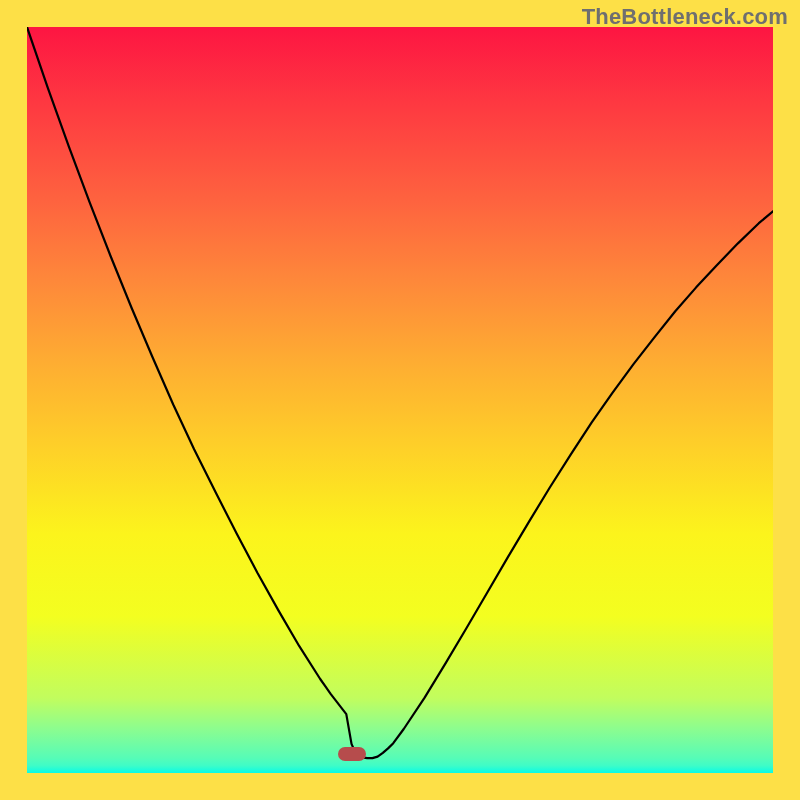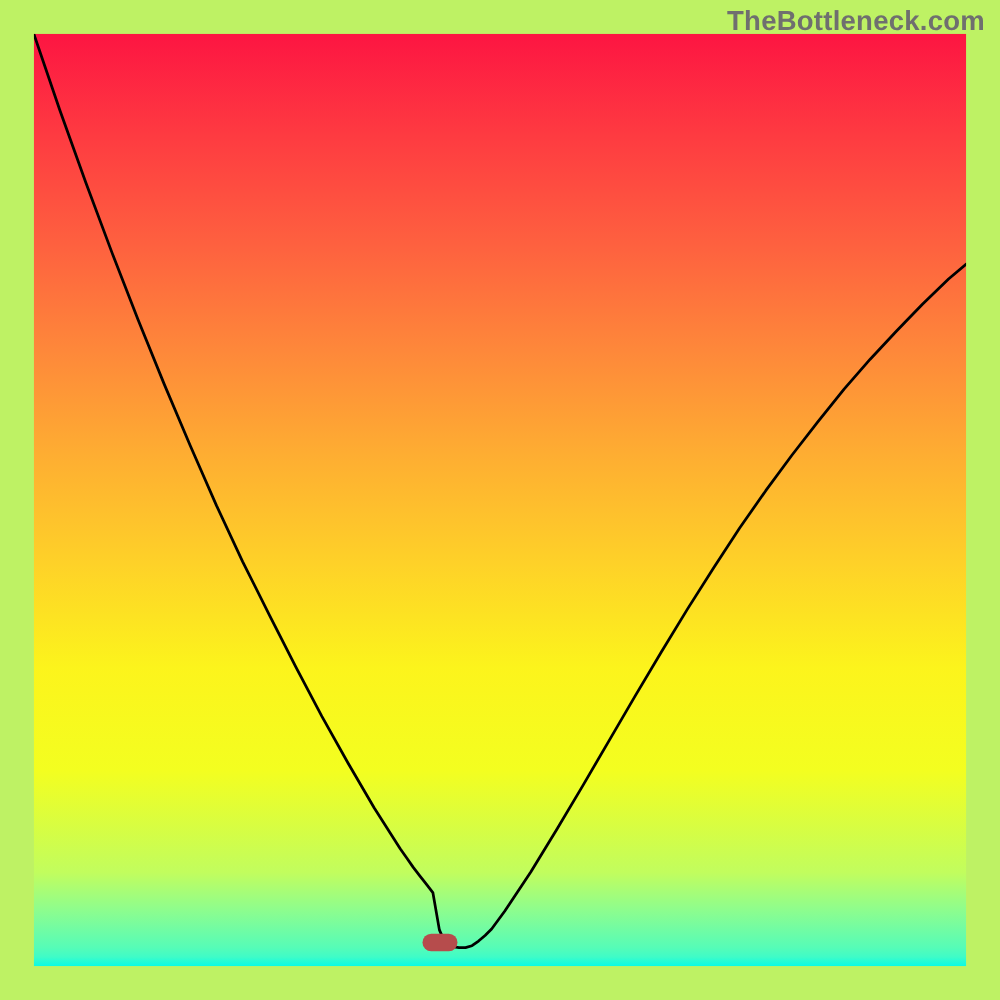--- a/index.html
+++ b/index.html
@@ -1,21 +1,21 @@
 <!DOCTYPE html>
 <html><head>
 <meta charset="utf-8">
 <style>
   * { margin: 0; padding: 0; box-sizing: border-box; }
   html, body { width: 800px; height: 800px; overflow: hidden; background: #000; }
   .frame {
     position: relative;
     width: 800px;
     height: 800px;
-    background: #bef264;
+    background: #fde047;
   }
   .watermark {
     position: absolute;
     top: 4px;
     right: 12px;
     font-family: Arial, Helvetica, sans-serif;
     font-size: 22px;
     font-weight: 600;
     color: #6f6f6f;
     letter-spacing: 0.2px;

